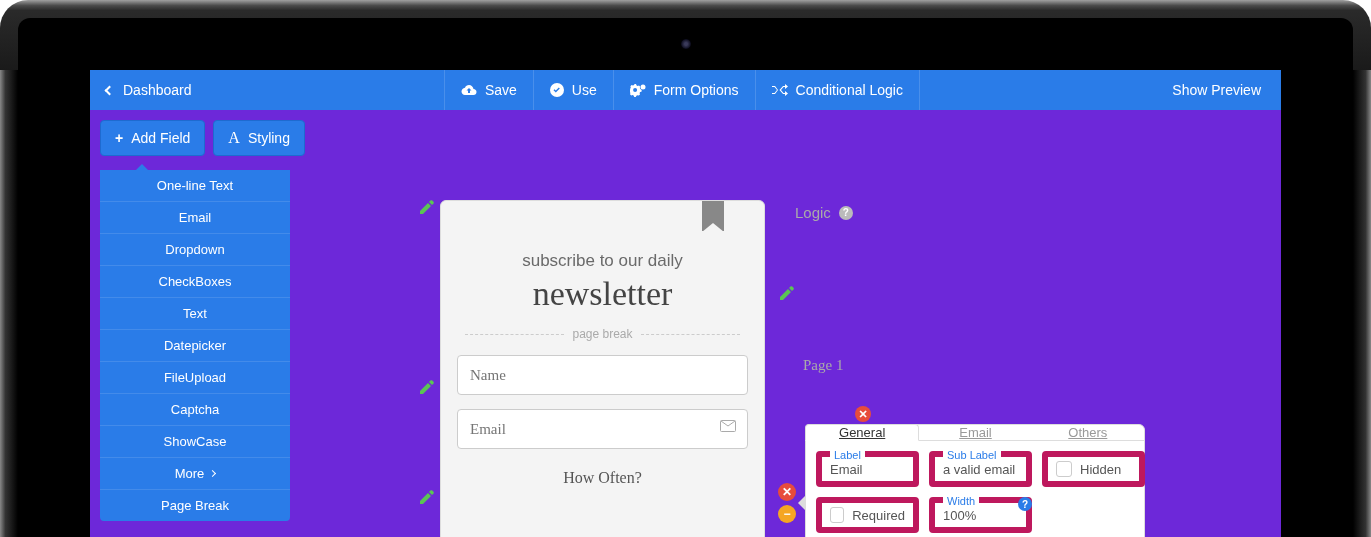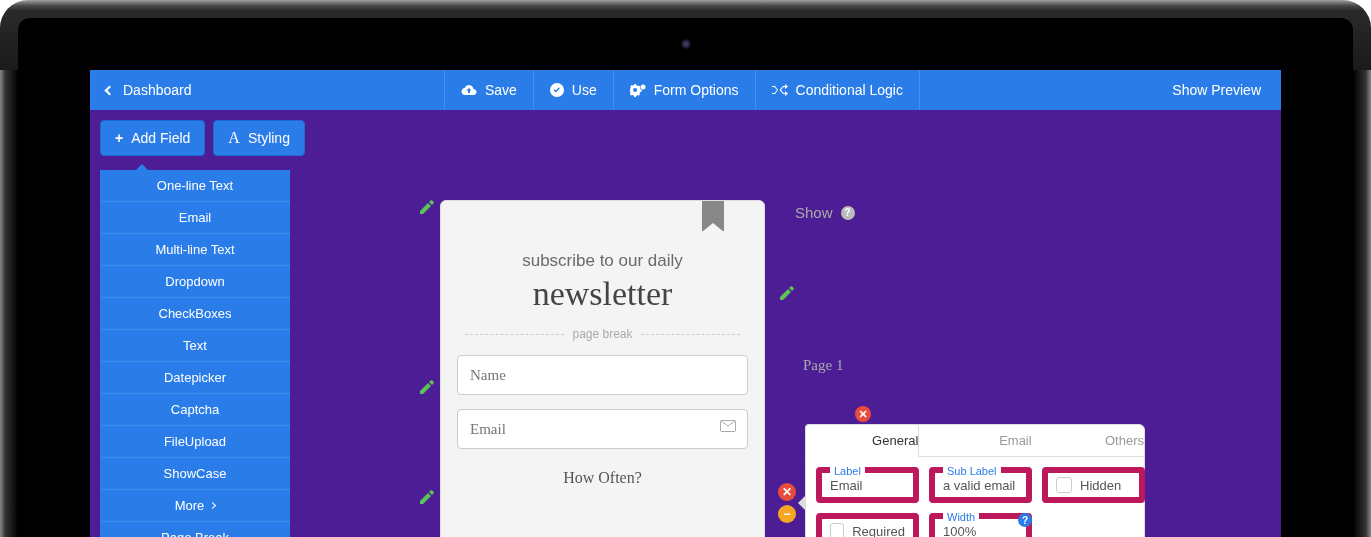--- a/index.html
+++ b/index.html
@@ -2,21 +2,21 @@
 <html><head>
 <meta charset="utf-8">
 <style>
 * { margin: 0; padding: 0; box-sizing: border-box; font-family: -apple-system, BlinkMacSystemFont, "Segoe UI", Helvetica, Arial, sans-serif; }
 body { background: #fff; width: 1371px; height: 537px; overflow: hidden; position: relative; }
 .device-frame { position: absolute; top: 0; left: 0; right: 0; height: 70px; background: linear-gradient(to bottom, #a0a0a0 0%, #4a4a4a 8%, #2a2a2a 15%, #1a1a1a 100%); border-radius: 28px 28px 0 0; }
 .device-inner { position: absolute; top: 18px; left: 18px; right: 18px; bottom: 0; background: #000; border-radius: 12px 12px 0 0; }
 .camera { position: absolute; top: 38px; left: 50%; transform: translateX(-50%); width: 12px; height: 12px; background: radial-gradient(circle, #3a3a5a 20%, #0a0a1a 70%); border-radius: 50%; border: 1px solid #000; }
 .side-l { position: absolute; top: 70px; left: 0; width: 90px; bottom: 0; background: linear-gradient(to right, #888 0%, #333 6%, #000 20%, #000 100%); }
 .side-r { position: absolute; top: 70px; right: 0; width: 90px; bottom: 0; background: linear-gradient(to left, #888 0%, #333 6%, #000 20%, #000 100%); }
-.screen { position: absolute; top: 70px; left: 90px; right: 90px; bottom: 0; background: #4c1d95; }
+.screen { position: absolute; top: 70px; left: 90px; right: 90px; bottom: 0; background: #6d28d9; }
 
 .topbar { background: #2a7ce8; height: 40px; display: flex; align-items: center; color: #fff; font-size: 14px; }
 .tb-left { display: flex; align-items: center; padding-left: 16px; flex: 0 0 auto; }
 .tb-center { display: flex; margin-left: auto; justify-content: center; }
 .tb-right { margin-left: auto; padding-right: 20px; }
 .tb-item { display: flex; align-items: center; gap: 8px; padding: 0 16px; height: 40px; border-left: 1px solid rgba(255,255,255,0.15); cursor: pointer; }
 .tb-item:last-child { border-right: 1px solid rgba(255,255,255,0.15); }
 .back { display: flex; align-items: center; gap: 10px; cursor: pointer; }
 .chev-l { width: 7px; height: 7px; border-left: 2px solid #fff; border-bottom: 2px solid #fff; transform: rotate(45deg); }
 
@@ -53,21 +53,21 @@
 
 .index-panel { position: absolute; top: 68px; left: 705px; right: 0; }
 .index-head { color: #aaa; font-family: Georgia, serif; font-size: 15px; display: flex; align-items: center; gap: 8px; padding: 6px 0; }
 .help-c { width: 14px; height: 14px; border-radius: 50%; background: #bbb; color: #fff; display: inline-flex; align-items: center; justify-content: center; font-size: 10px; font-weight: bold; }
 .page-label { color: #aaa; font-family: Georgia, serif; font-size: 15px; margin-top: 130px; margin-left: 8px; }
 .close-b { position: absolute; top: 208px; left: 60px; width: 16px; height: 16px; background: #e74c3c; border-radius: 50%; color: #fff; display: flex; align-items: center; justify-content: center; font-size: 11px; font-weight: bold; z-index: 5; }
 
 .props { position: absolute; top: 226px; left: 10px; width: 340px; background: #fff; border: 1px solid #ddd; border-radius: 6px; }
 .props::before { content: ""; position: absolute; left: -8px; top: 70px; border-top: 8px solid transparent; border-bottom: 8px solid transparent; border-right: 8px solid #ddd; }
 .tabs { display: flex; border-bottom: 1px solid #ddd; }
-.tab { flex: 1; text-align: right; padding: 8px 0; font-size: 13px; color: #999; cursor: pointer; }
+.tab { flex: 1; text-align: center; padding: 0 0; font-size: 13px; color: #999; cursor: pointer; text-decoration: underline; }
 .tab.active { background: #fff; color: #333; border: 1px solid #ddd; border-bottom: 1px solid #fff; border-radius: 4px 4px 0 0; margin: -1px 0 -1px -1px; }
 .props-body { padding: 10px 10px 14px 10px; display: grid; grid-template-columns: 103px 103px 103px; gap: 10px; }
 .fieldset { border: 6px solid #be185d; border-radius: 4px; position: relative; padding: 8px 8px; height: 36px; display: flex; align-items: center; font-size: 13px; color: #555; }
 .fieldset .lbl { position: absolute; top: -8px; left: 8px; background: #fff; padding: 0 4px; font-size: 11px; color: #2a7ce8; }
 .fieldset input { border: none; outline: none; width: 100%; font-size: 13px; color: #555; }
 .fieldset .help-blue { position: absolute; right: -6px; top: -6px; width: 14px; height: 14px; background: #2a7ce8; border-radius: 50%; color: #fff; font-size: 10px; font-weight: bold; display: flex; align-items: center; justify-content: center; }
 .cb-wrap { display: flex; align-items: center; gap: 8px; }
 .cb2 { width: 16px; height: 16px; border: 1px solid #ccc; border-radius: 3px; }
 
 .side-btn { position: absolute; left: -28px; width: 18px; height: 18px; border-radius: 50%; color: #fff; display: flex; align-items: center; justify-content: center; font-size: 12px; font-weight: bold; cursor: pointer; }
@@ -143,27 +143,26 @@
     </div>
     <div class="tbtn">
       <span class="A-icon">A</span>
       <span>Styling</span>
     </div>
   </div>
 
   <div class="dropdown">
     <div class="dd-item">One-line Text</div>
     <div class="dd-item">Email</div>
-    <div class="dd-item">Multi-line Text</div>
     <div class="dd-item">Dropdown</div>
     <div class="dd-item">CheckBoxes</div>
     <div class="dd-item">Text</div>
     <div class="dd-item">Datepicker</div>
+    <div class="dd-item">FileUpload</div>
     <div class="dd-item">Captcha</div>
-    <div class="dd-item">FileUpload</div>
     <div class="dd-item">ShowCase</div>
     <div class="dd-item dd-more">
       <span>More</span>
       <span class="chev-r"></span>
     </div>
     <div class="dd-item">Page Break</div>
   </div>
 
   <div class="canvas">
 
@@ -203,21 +202,21 @@
               <rect x="0.5" y="0.5" width="15" height="11" rx="1" fill="none" stroke="#aaa"></rect>
               <path d="M1 1l7 5 7-5" fill="none" stroke="#aaa"></path>
             </svg>
           </span>
       </div>
       <div class="how-often">How Often?</div>
     </div>
 
     <div class="index-panel">
       <div class="index-head">
-        <span>Show</span>
+        <span>Logic</span>
         <span class="help-c">?</span>
       </div>
       <div class="page-label">Page 1</div>
       <div class="close-b">✕</div>
 
       <div class="props">
         <div class="side-btn side-del">✕</div>
         <div class="side-btn side-min">−</div>
         <div class="tabs">
           <div class="tab active">General</div>

